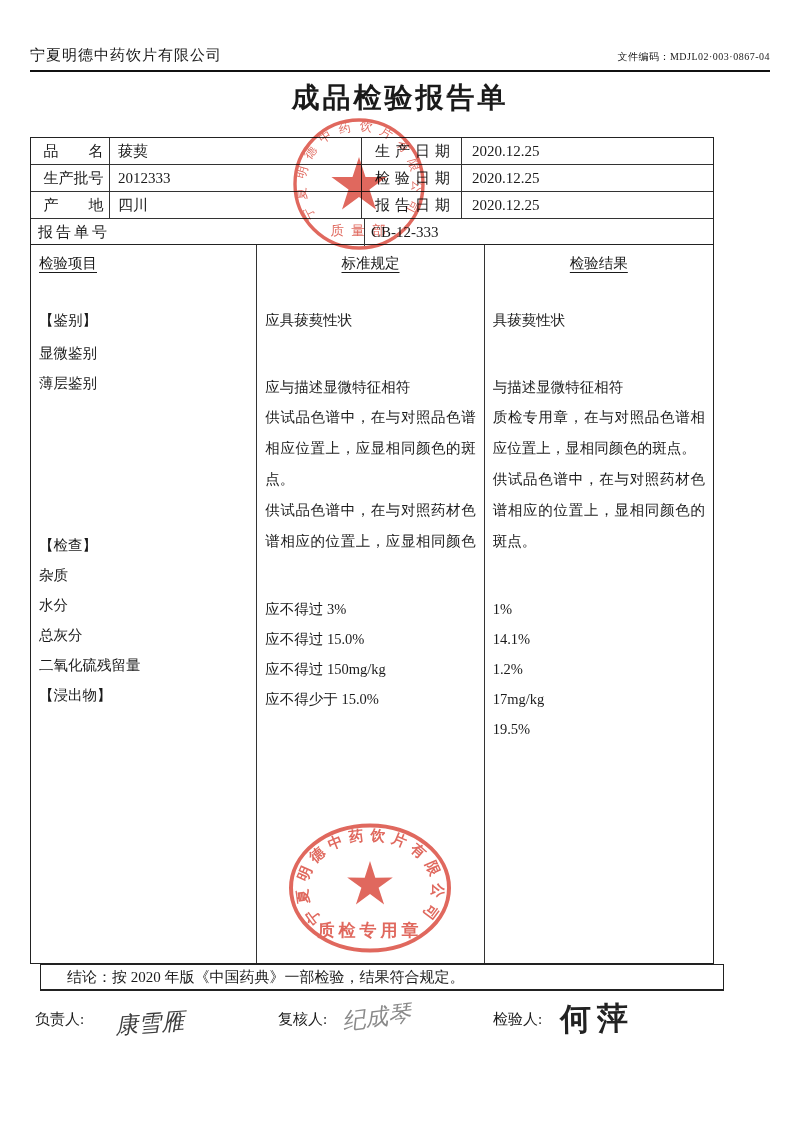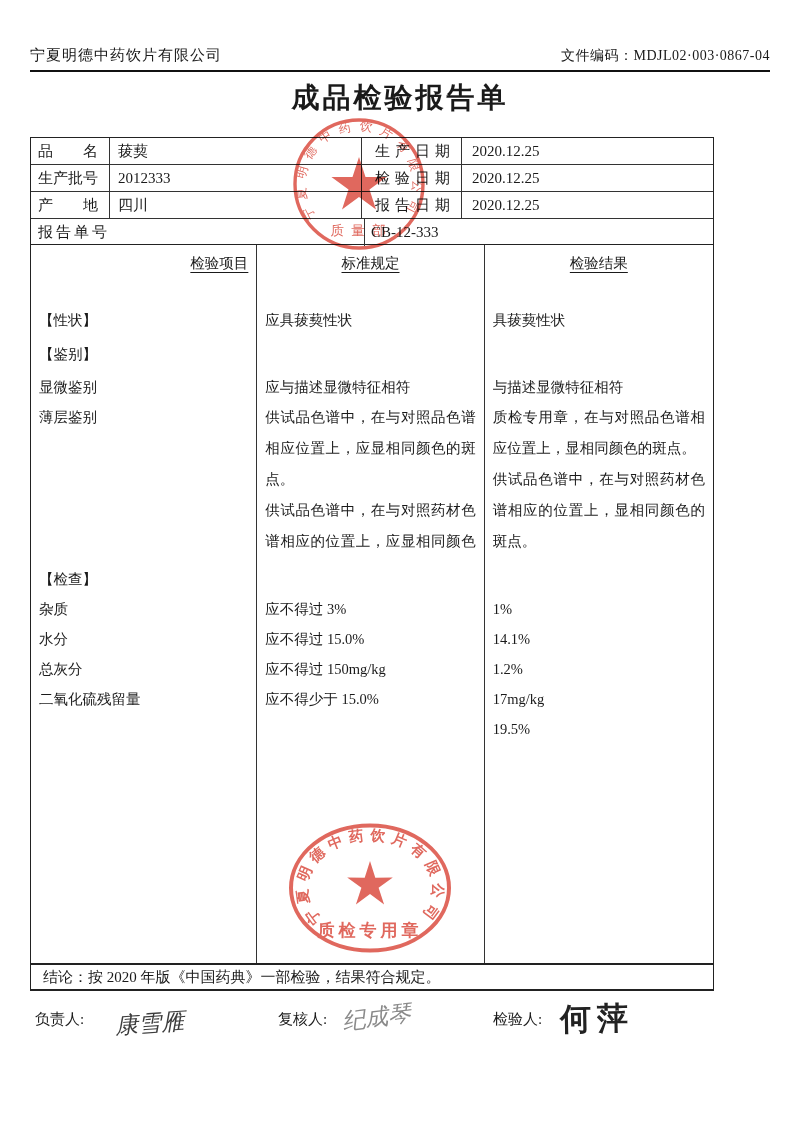--- a/index.html
+++ b/index.html
@@ -4,49 +4,49 @@
 <style>
   html,body{margin:0;padding:0;background:#fff;}
   .page{
     position:relative;width:800px;height:1131px;background:#ffffff;
     font-family:"Liberation Serif","DejaVu Serif",serif;color:#1a1a1a;
     overflow:hidden;
   }
   
   .doc-header{position:absolute;left:30px;top:46px;width:740px;display:flex;justify-content:space-between;align-items:baseline;}
   .company-name{font-size:15px;letter-spacing:1px;}
-  .doc-code{font-size:14px;letter-spacing:.5px;}
+  .doc-code{font-size:10px;letter-spacing:.5px;}
   .header-rule{position:absolute;left:30px;top:70px;width:740px;height:2px;background:#111;}
   .report-title{position:absolute;left:0;top:79px;width:800px;text-align:center;font-size:28px;font-weight:bold;letter-spacing:3px;margin:0;}
   
   .info-table{position:absolute;left:30px;top:137px;width:684px;height:108px;border:1.5px solid #222;box-sizing:border-box;font-size:15px;}
   .info-row{display:flex;height:27px;line-height:26px;border-bottom:1px solid #333;box-sizing:border-box;}
   .info-row:last-child{border-bottom:none;}
   .ic{box-sizing:border-box;border-right:1px solid #333;overflow:hidden;white-space:nowrap;}
   .ic:last-child{border-right:none;}
-  .ic-l1{width:80px;padding-left:7px;}
+  .ic-l1{width:80px;padding-left:7px;text-align:center;}
   .ic-v1{width:255px;padding-left:8px;}
   .ic-l2{width:95px;padding-left:7px;letter-spacing:5px;margin-left:6px;}
   .ic-v2{width:254px;padding-left:10px;}
   .ic-rl{width:335px;padding-left:7px;letter-spacing:3px;}
   .ic-rv{width:349px;padding-left:6px;}
   
   .main-table{position:absolute;left:30px;top:245px;width:684px;height:719px;border:1.5px solid #222;border-top:none;box-sizing:border-box;display:flex;font-size:14.5px;}
   .mcol{box-sizing:border-box;height:100%;}
   .mcol-1{width:227px;border-right:1px solid #333;}
   .mcol-2{width:228px;border-right:1px solid #333;}
   .mcol-3{width:229px;}
   .mb{box-sizing:border-box;padding:0 8px;line-height:30px;overflow:hidden;}
-  .mb-header{height:60px;padding-top:7px;line-height:22px;text-align:right;}
+  .mb-header{height:60px;padding-top:7px;line-height:22px;}
   .mcol-2 .mb-header,.mcol-3 .mb-header{text-align:center;}
   .col-head{text-decoration:underline;text-underline-offset:4px;}
   .h34{height:34px;}.h33{height:33px;}.h30{height:30px;}.h162{height:162px;}
   .para{line-height:31px;text-align:justify;margin:0;}
   
-  .conclusion-row{position:absolute;left:30px;top:964px;width:684px;height:27px;border:1.5px solid #222;box-sizing:border-box;line-height:24px;padding-left:12px;font-size:15px;border-bottom-width:2px;}
+  .conclusion-row{position:absolute;left:40px;top:964px;width:684px;height:27px;border:1.5px solid #222;box-sizing:border-box;line-height:24px;padding-left:26px;font-size:15px;border-bottom-width:2px;}
   
   .sign-row{position:absolute;left:30px;top:998px;width:740px;height:75px;font-size:15px;}
   .sig-label{position:absolute;top:12px;white-space:nowrap;}
   .sig-label.l1{left:5px;}
   .sig-label.l2{left:248px;}
   .sig-label.l3{left:463px;}
   .sig-name{position:absolute;font-style:italic;white-space:nowrap;}
   .sig-1{left:85px;top:10px;font-size:23px;color:#3c3c3c;transform:rotate(-4deg);}
   .sig-2{left:312px;top:4px;font-size:23px;color:#8a8a8a;transform:rotate(-7deg);}
   .sig-3{left:530px;top:0px;font-size:31px;color:#222;transform:rotate(-1deg);font-style:normal;font-weight:bold;letter-spacing:6px;}
@@ -90,29 +90,29 @@
     <div class="info-row">
       <span class="ic ic-rl">报告单号</span>
       <span class="ic ic-rv">CB-12-333</span>
     </div>
   </div>
 
   <div class="main-table">
 
     <div class="mcol mcol-1">
       <div class="mb mb-header"><span class="col-head">检验项目</span></div>
-      <div class="mb h34">【性状】</div>
       <div class="mb h33">【鉴别】</div>
       <div class="mb h30">显微鉴别</div>
       <div class="mb h162">薄层鉴别</div>
       <div class="mb h30">【检查】</div>
       <div class="mb h30">杂质</div>
       <div class="mb h30">水分</div>
       <div class="mb h30">总灰分</div>
       <div class="mb h30">二氧化硫残留量</div>
+      <div class="mb h30">【浸出物】</div>
     </div>
 
     <div class="mcol mcol-2">
       <div class="mb mb-header"><span class="col-head">标准规定</span></div>
       <div class="mb h34">应具菝葜性状</div>
       <div class="mb h33"></div>
       <div class="mb h30">应与描述显微特征相符</div>
       <div class="mb h162">
         <p class="para">供试品色谱中，在与对照品色谱相应位置上，应显相同颜色的斑点。</p>
         <p class="para">供试品色谱中，在与对照药材色谱相应的位置上，应显相同颜色的斑点。</p>

